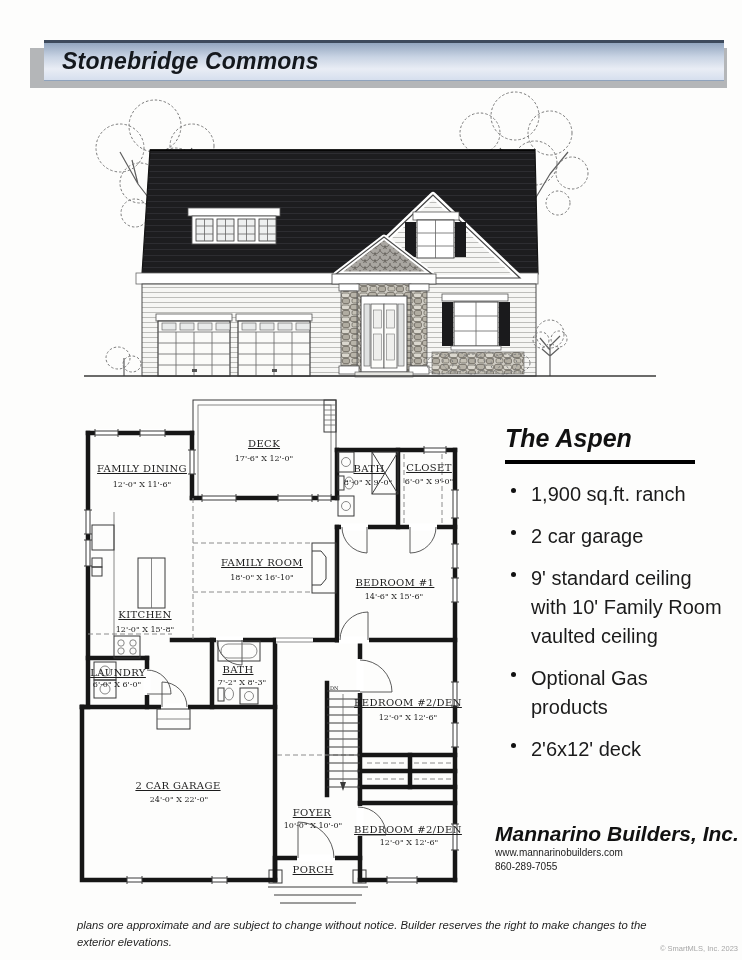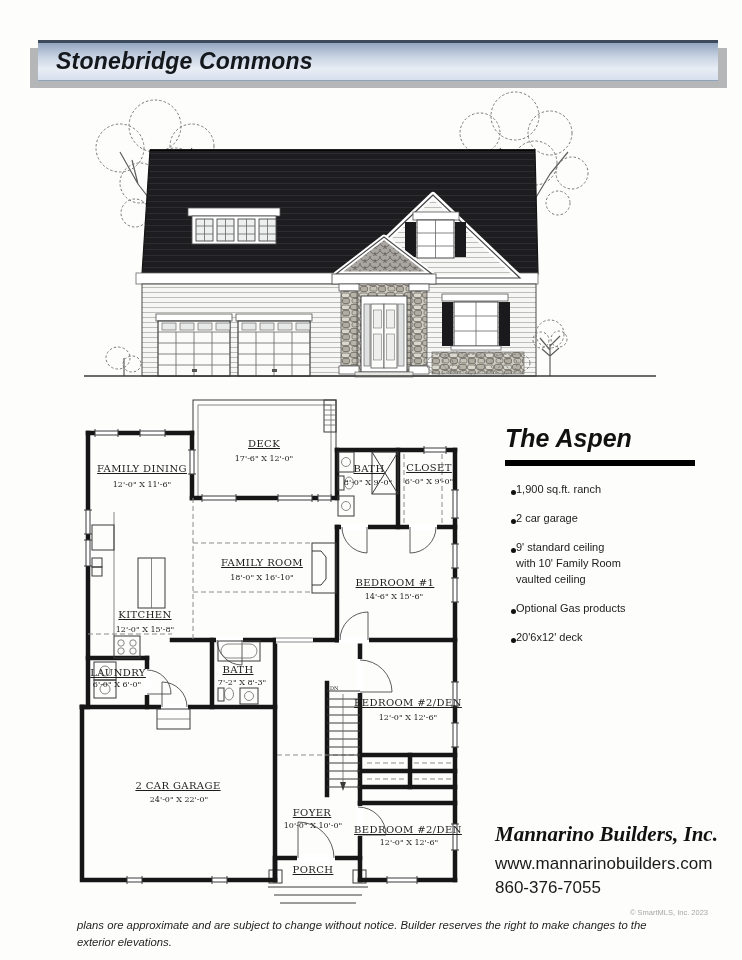--- a/index.html
+++ b/index.html
@@ -1,20 +1,20 @@
 <!DOCTYPE html>
 <html><head>
 <meta charset="utf-8">
 <style>
   html,body{margin:0;padding:0;background:#ffffff;}
   #page{position:relative;width:742px;height:960px;background:#fdfdfc;overflow:hidden;
         font-family:"Liberation Sans",sans-serif;}
   
   #banner-shadow{position:absolute;left:30px;top:48px;width:697px;height:40px;background:#b4b6b8;}
-  #banner{position:absolute;left:38px;top:40px;width:680px;height:37px;
+  #banner{position:absolute;left:44px;top:40px;width:680px;height:37px;
           background:linear-gradient(180deg,#93a6bf 0%,#c9d4e4 38%,#e9edf5 70%,#d6dfee 100%);
           border-top:3px solid #3d4a5c;border-bottom:1px solid #8fa3bd;}
   #banner h1{margin:0;padding:5px 0 0 18px;font-size:23px;font-weight:bold;font-style:italic;
              color:#14181d;letter-spacing:.2px;}
   
   #elevation{position:absolute;left:80px;top:88px;}
   #floorplan{position:absolute;left:72px;top:392px;}
   
   .wall{stroke:#161616;stroke-width:4.5;fill:none;stroke-linecap:square;}
   .thin{stroke:#3a3a3a;stroke-width:1;fill:none;}
@@ -25,34 +25,34 @@
   .rname{font:10px "DejaVu Serif",serif;fill:#1c1c1c;letter-spacing:.4px;text-anchor:middle;}
   .rdim{font:8px "DejaVu Serif",serif;fill:#1c1c1c;text-anchor:middle;}
   .dn{font:5px "DejaVu Serif",serif;fill:#1c1c1c;}
   
   .tree{fill:none;stroke:#7a7a7a;stroke-width:1;stroke-dasharray:2.5 2;}
   .branch{stroke:#5f5f5f;stroke-width:1.2;fill:none;}
   .eline2{stroke:#666;stroke-width:.8;fill:none;}
   
   #aspen{position:absolute;left:505px;top:424px;width:218px;color:#1b1b1b;}
   #aspen h2{margin:0 0 16px 0;font-size:25px;font-style:italic;font-weight:bold;color:#111;
-            padding-bottom:7px;border-bottom:6px solid #000000;width:190px;}
+            padding-bottom:7px;border-bottom:4px solid #000000;width:190px;}
   #aspen ul{list-style:none;margin:0;padding:0 0 0 6px;}
-  #aspen li{display:flex;margin-bottom:13px;font-size:11px;line-height:1.45;}
+  #aspen li{display:flex;gap:15px;margin-bottom:13px;font-size:20px;line-height:1.45;}
   #aspen li .dot{flex:0 0 auto;width:5px;height:5px;border-radius:50%;background:#111;margin-top:8px;}
   #aspen li .ftxt{white-space:pre-line;}
   
   #builder{position:absolute;left:495px;top:822px;width:245px;color:#111;}
-  #builder .bname{font-family:Liberation Serif, serif;font-style:italic;font-weight:bold;
-                  font-size:21px;margin-bottom:5px;}
-  #builder .bsite,#builder .bphone{font-size:17px;line-height:1.42;color:#1a1a1a;}
+  #builder .bname{font-family:Liberation Sans, sans-serif;font-style:italic;font-weight:bold;
+                  font-size:21px;}
+  #builder .bsite,#builder .bphone{font-size:10px;line-height:1.42;color:#1a1a1a;}
   
   #disclaimer{position:absolute;left:77px;top:917px;width:596px;font-size:11.3px;font-style:italic;
               color:#1f1f1f;line-height:1.48;}
-  #copyright{position:absolute;left:600px;top:908px;width:138px;text-align:center;
+  #copyright{position:absolute;left:600px;top:944px;width:138px;text-align:right;
              font-size:7.5px;color:#a7a7a7;}
 </style>
 </head>
 <body>
 
 <div id="page">
 
   <div id="banner-shadow"></div>
   <div id="banner">
     <h1>Stonebridge Commons</h1>
@@ -448,29 +448,29 @@
           <span class="ftxt">9' standard ceiling
 with 10' Family Room
 vaulted ceiling</span>
         </li>
       <li>
           <span class="dot"></span>
           <span class="ftxt">Optional Gas products</span>
         </li>
       <li>
           <span class="dot"></span>
-          <span class="ftxt">20'6x12' deck</span>
+          <span class="ftxt">2'6x12' deck</span>
         </li>
     </ul>
   </div>
 
   <div id="builder">
     <div class="bname">Mannarino Builders, Inc.</div>
     <div class="bsite">www.mannarinobuilders.com</div>
-    <div class="bphone">860-376-7055</div>
+    <div class="bphone">860-289-7055</div>
   </div>
 
   <div id="disclaimer">
     <div>plans ore approximate and are subject to change without notice. Builder reserves the right to make changes to the exterior elevations.</div>
   </div>
   <div id="copyright">© SmartMLS, Inc. 2023</div>
 
 </div>
 
 </body></html>

